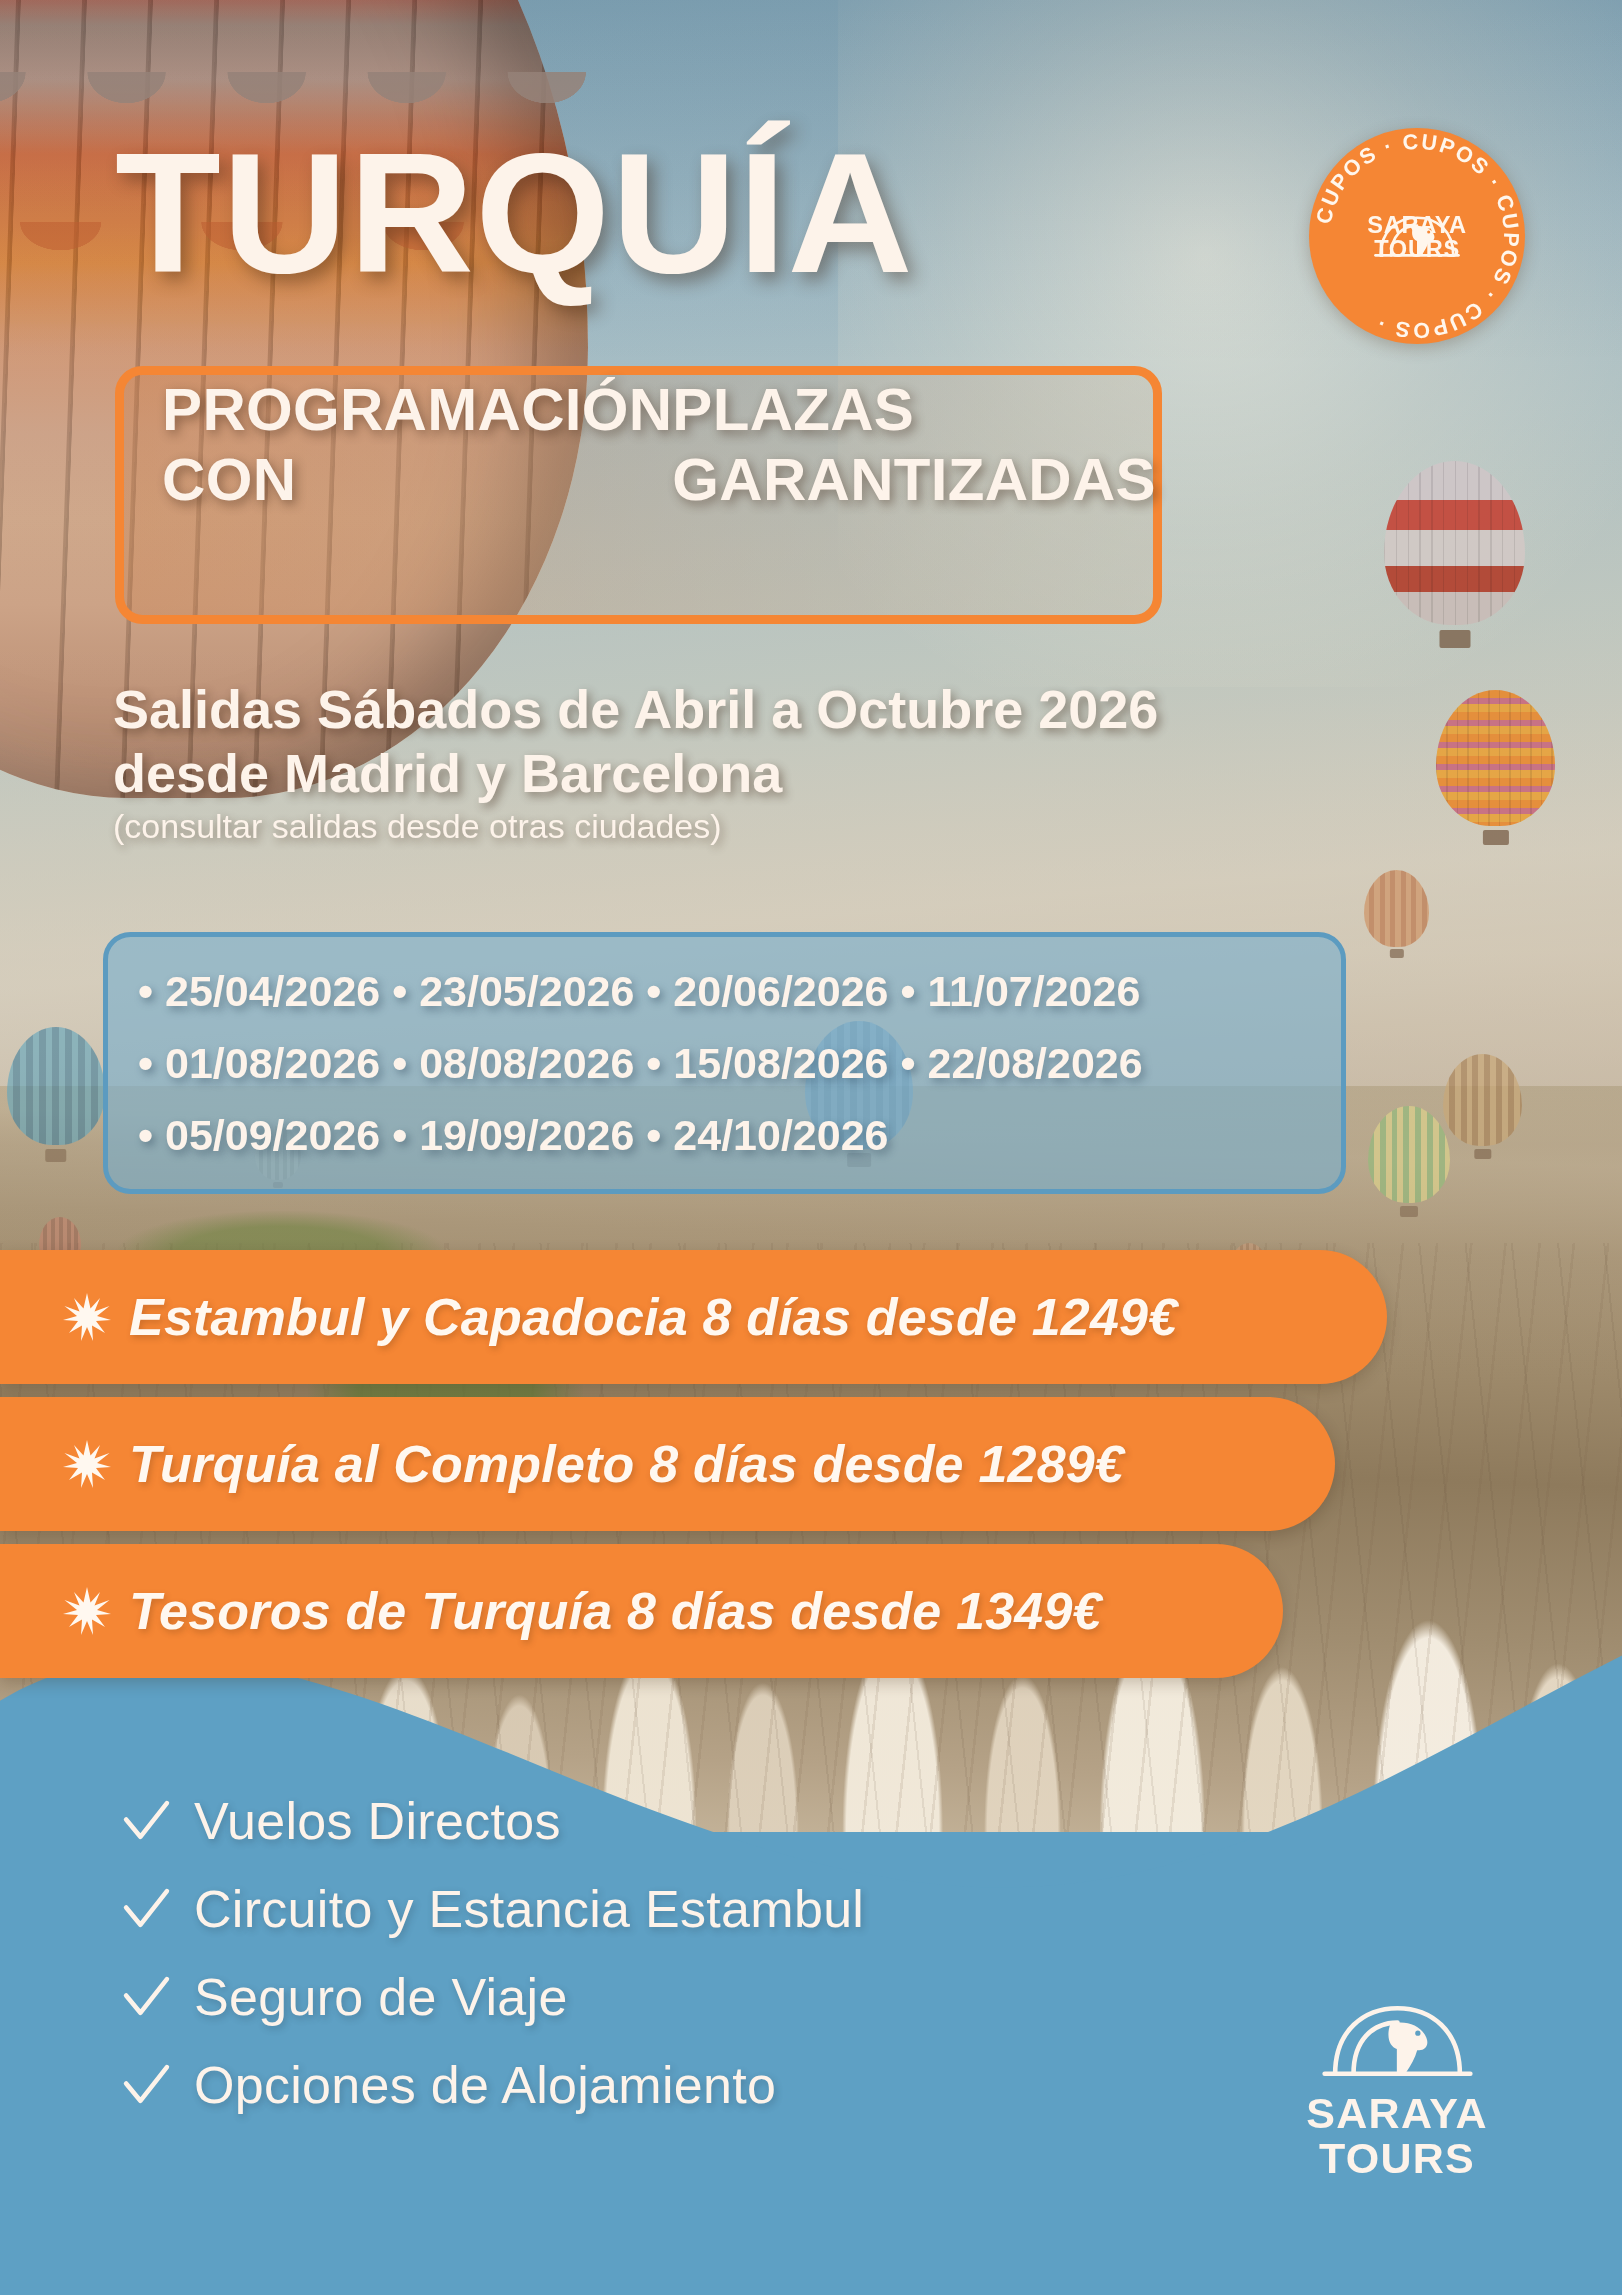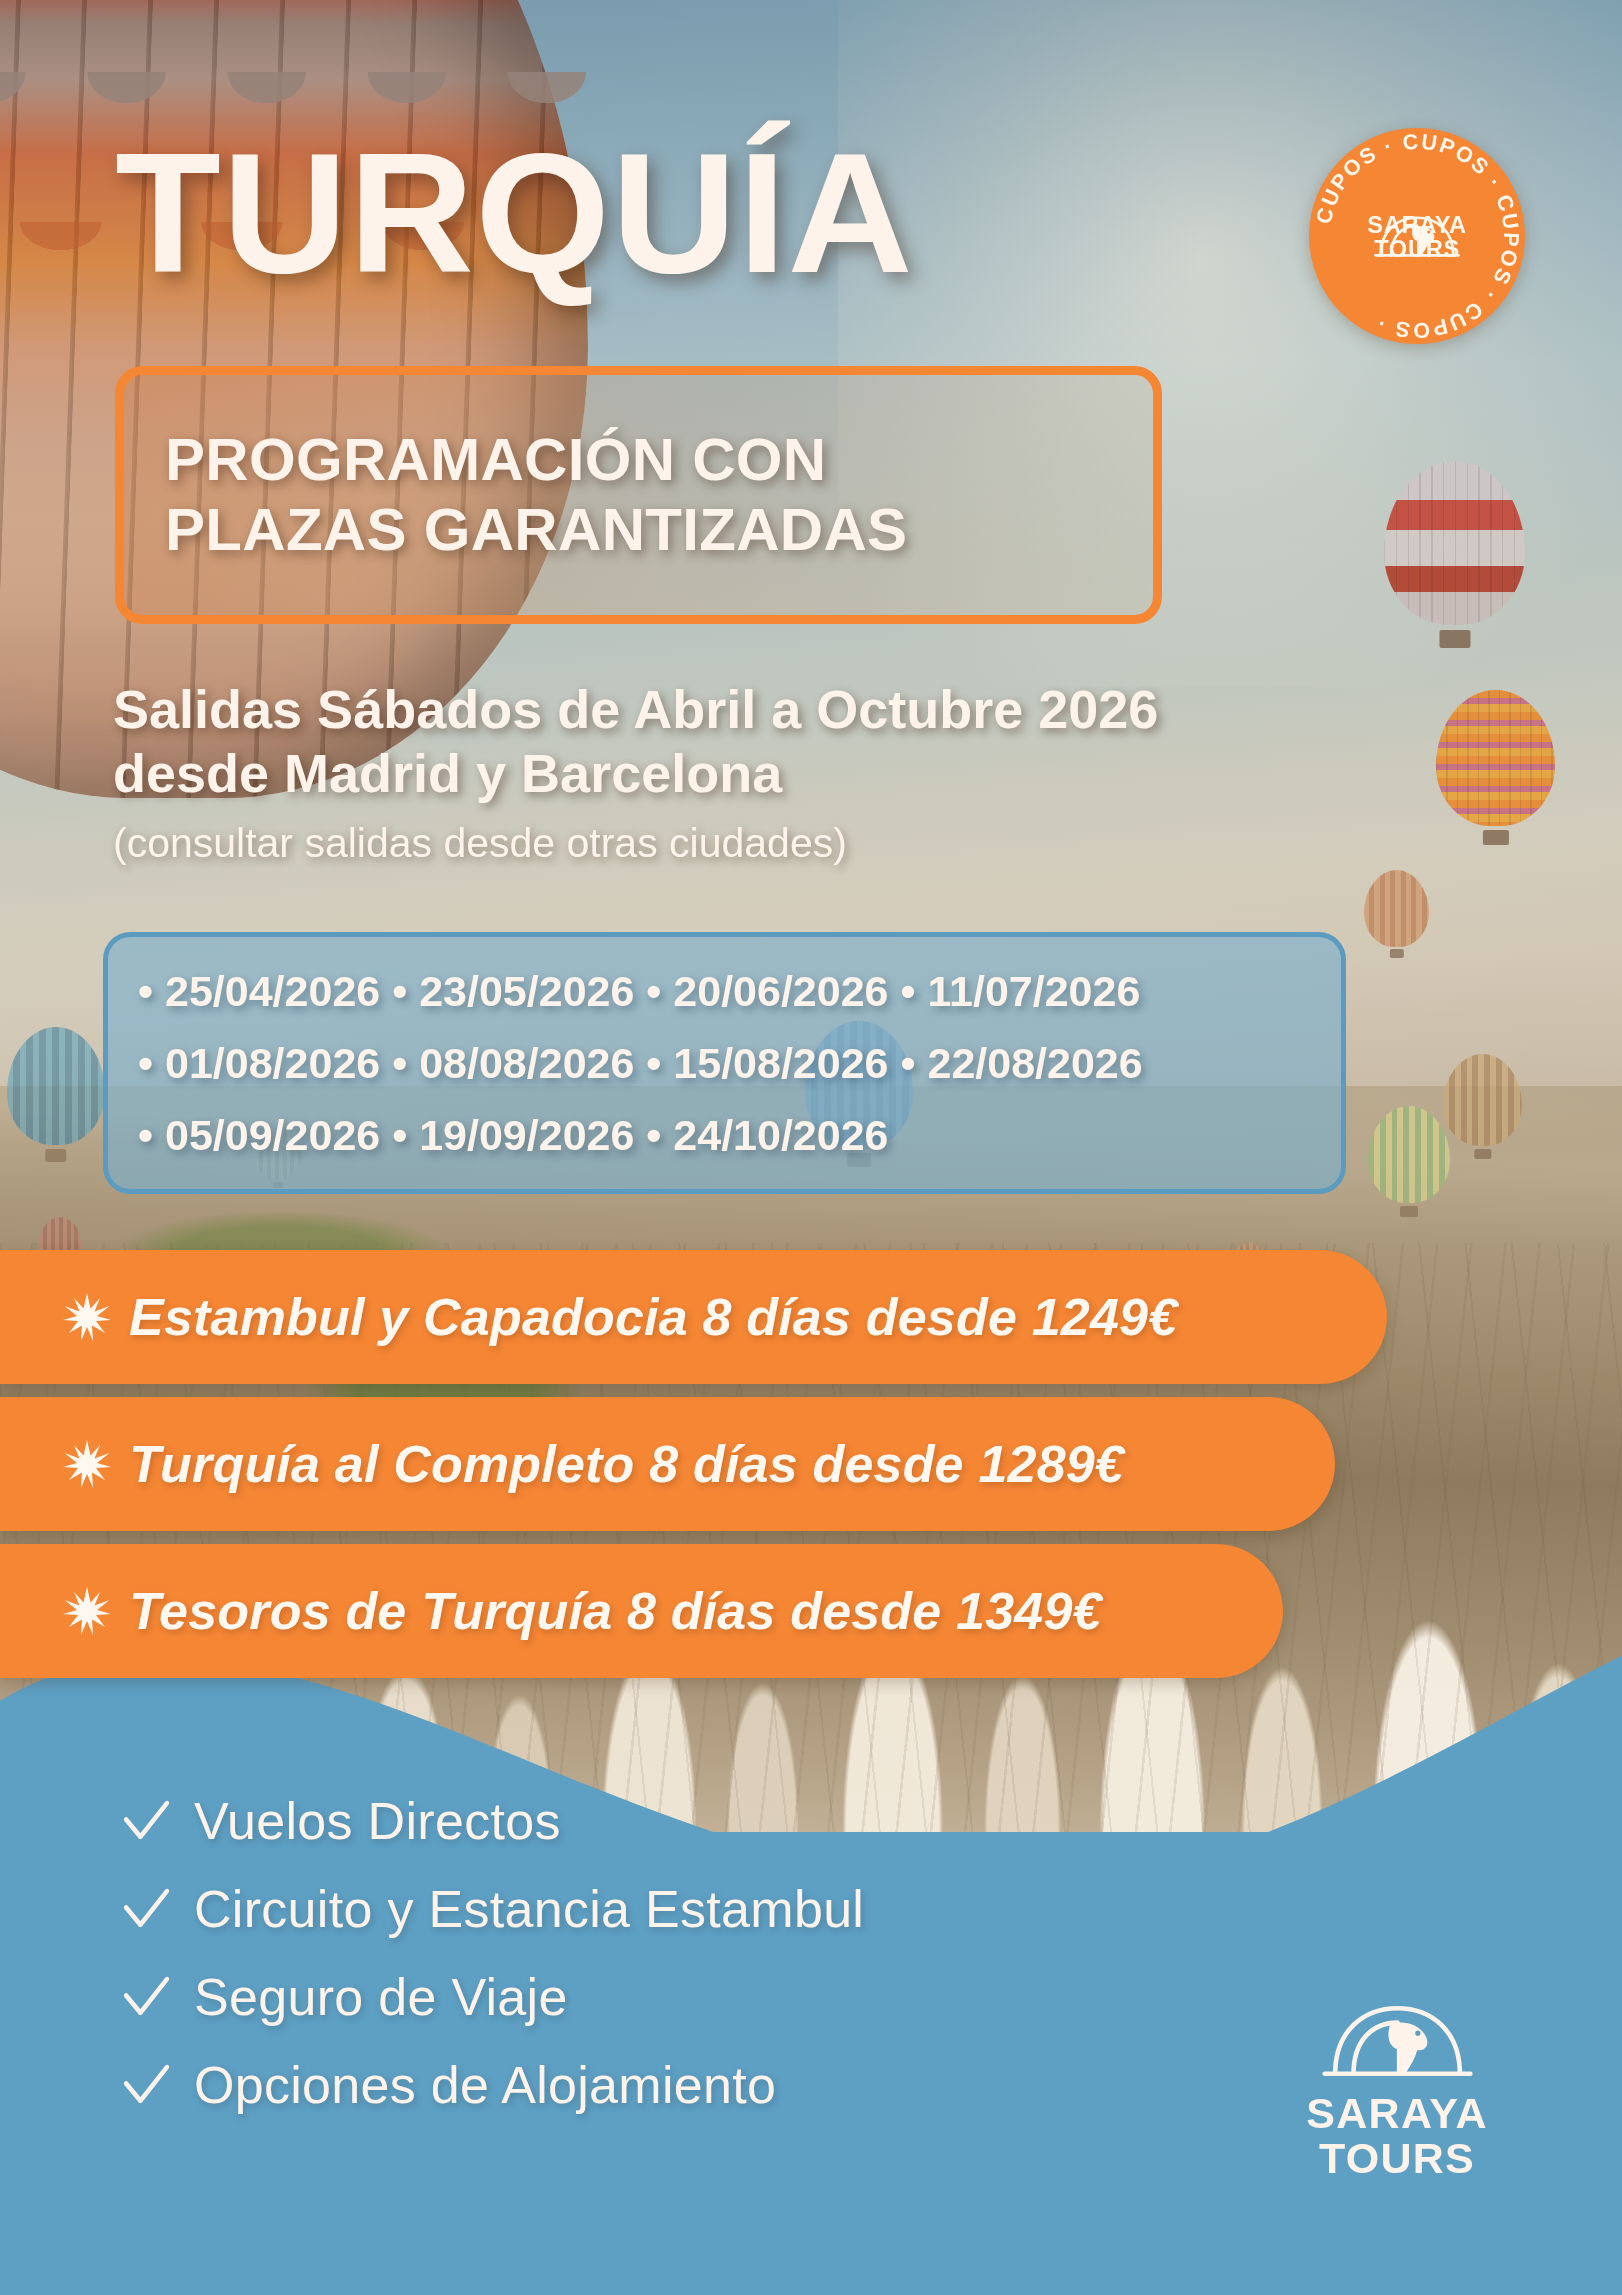--- a/index.html
+++ b/index.html
@@ -181,37 +181,37 @@
   }
   .badge-logo .mark { width:86px; height:48px; margin:0 auto 2.6px; display:block; }
   .badge-logo .n1 { font-size:23.6px; font-weight:700; letter-spacing:0.7px; line-height:1.02; }
   .badge-logo .n2 { font-size:23.6px; font-weight:700; letter-spacing:0.7px; line-height:1.05; }
 
   
   .headbox {
     position:absolute; left:115px; top:366px; width:1047px; height:258px;
     border:9.8px solid #F58634; border-radius:27.5px;
     background:linear-gradient(100deg, rgba(205,120,62,0.30) 0%, rgba(200,150,110,0.26) 55%, rgba(196,186,166,0.30) 100%);
-    display:flex; flex-direction:column; justify-content:center;
+    display:flex; flex-direction:row; justify-content:center;
     padding-left:41px;
   }
   .headbox .ln {
     font-size:60px; font-weight:700; color:#FDF3EA; line-height:1.16;
     text-shadow:3.3px 3.9px 10.5px rgba(60,35,20,0.45);
     letter-spacing:0.3px;
   }
 
   
   .salidas { position:absolute; left:113px; top:677px; width:1374px; }
   .salidas .big {
     font-size:54px; font-weight:700; color:#FDF3EA; line-height:1.19;
     text-shadow:3.3px 3.9px 9.8px rgba(60,35,20,0.45);
   }
   .salidas .small {
-    font-size:41px; font-weight:400; color:#FDF3EA; line-height:1.2; margin-top:13px;
+    font-size:34px; font-weight:400; color:#FDF3EA; line-height:1.2; margin-top:0;
     text-shadow:2.6px 3.3px 8.5px rgba(60,35,20,0.42);
   }
 
   
   .datesbox {
     position:absolute; left:103px; top:932px; width:1243px; height:262px;
     border:5.9px solid #5C9BC0; border-radius:27.5px;
     background:rgba(120,175,205,0.62);
     display:flex; flex-direction:column; justify-content:center;
     padding:0 30px;

